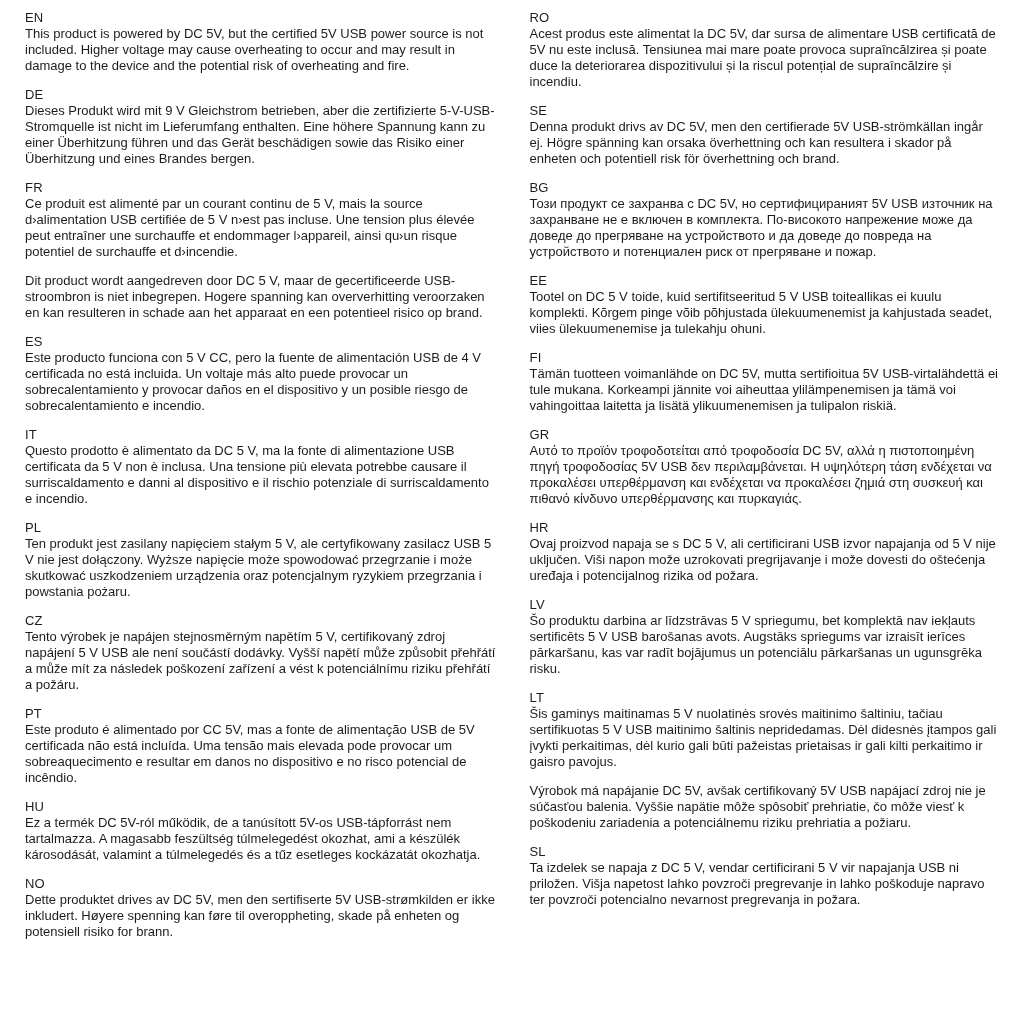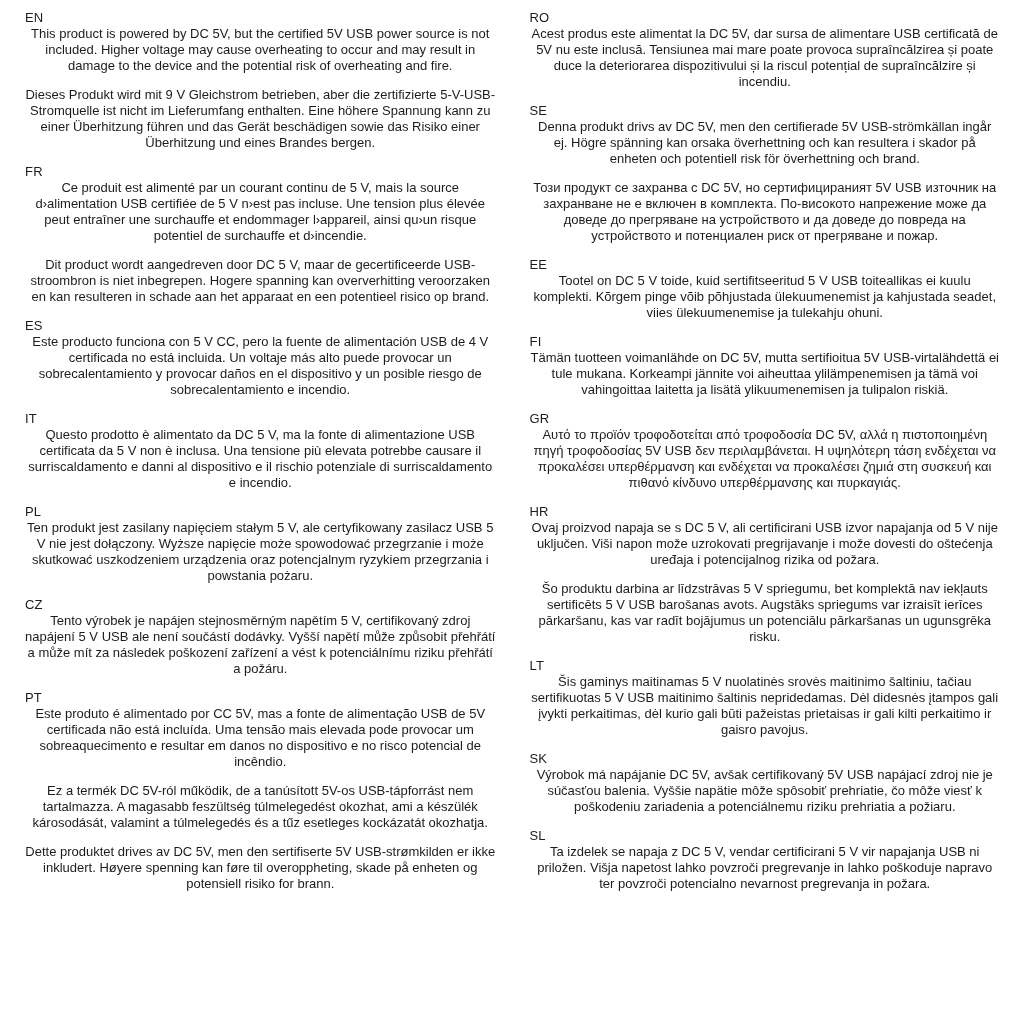--- a/index.html
+++ b/index.html
@@ -34,34 +34,34 @@
     font-size: 13px;
     line-height: 16px;
     font-weight: 400;
     letter-spacing: 0.2px;
   }
   .lang-text {
     margin: 0;
     font-size: 13px;
     line-height: 16px;
     font-weight: 400;
-    text-align: center;
   }
 </style>
 </head>
 <body>
 
 <div class="page">
   <div class="column">
   <section class="lang-section">
     <div class="lang-code">EN</div>
     <p class="lang-text">This product is powered by DC 5V, but the certified 5V USB power source is not included. Higher voltage may cause overheating to occur and may result in damage to the device and the potential risk of overheating and fire.</p>
   </section>
 
   <section class="lang-section">
+    <div class="lang-code">DE</div>
     <p class="lang-text">Dieses Produkt wird mit 9 V Gleichstrom betrieben, aber die zertifizierte 5-V-USB-Stromquelle ist nicht im Lieferumfang enthalten. Eine höhere Spannung kann zu einer Überhitzung führen und das Gerät beschädigen sowie das Risiko einer Überhitzung und eines Brandes bergen.</p>
   </section>
 
   <section class="lang-section">
     <div class="lang-code">FR</div>
     <p class="lang-text">Ce produit est alimenté par un courant continu de 5 V, mais la source d›alimentation USB certifiée de 5 V n›est pas incluse. Une tension plus élevée peut entraîner une surchauffe et endommager l›appareil, ainsi qu›un risque potentiel de surchauffe et d›incendie.</p>
   </section>
 
   <section class="lang-section">
     <p class="lang-text">Dit product wordt aangedreven door DC 5 V, maar de gecertificeerde USB-stroombron is niet inbegrepen. Hogere spanning kan oververhitting veroorzaken en kan resulteren in schade aan het apparaat en een potentieel risico op brand.</p>
@@ -87,39 +87,42 @@
     <p class="lang-text">Tento výrobek je napájen stejnosměrným napětím 5 V, certifikovaný zdroj napájení 5 V USB ale není součástí dodávky. Vyšší napětí může způsobit přehřátí a může mít za následek poškození zařízení a vést k potenciálnímu riziku přehřátí a požáru.</p>
   </section>
 
 
   <section class="lang-section">
     <div class="lang-code">PT</div>
     <p class="lang-text">Este produto é alimentado por CC 5V, mas a fonte de alimentação USB de 5V certificada não está incluída. Uma tensão mais elevada pode provocar um sobreaquecimento e resultar em danos no dispositivo e no risco potencial de incêndio.</p>
   </section>
 
   <section class="lang-section">
+    <div class="lang-code">HU</div>
     <p class="lang-text">Ez a termék DC 5V-ról működik, de a tanúsított 5V-os USB-tápforrást nem tartalmazza. A magasabb feszültség túlmelegedést okozhat, ami a készülék károsodását, valamint a túlmelegedés és a tűz esetleges kockázatát okozhatja.</p>
   </section>
 
   <section class="lang-section">
+    <div class="lang-code">NO</div>
     <p class="lang-text">Dette produktet drives av DC 5V, men den sertifiserte 5V USB-strømkilden er ikke inkludert. Høyere spenning kan føre til overoppheting, skade på enheten og potensiell risiko for brann.</p>
   </section>
 </div>
   <div class="column">
   <section class="lang-section">
     <div class="lang-code">RO</div>
     <p class="lang-text">Acest produs este alimentat la DC 5V, dar sursa de alimentare USB certificată de 5V nu este inclusă. Tensiunea mai mare poate provoca supraîncălzirea și poate duce la deteriorarea dispozitivului și la riscul potențial de supraîncălzire și incendiu.</p>
   </section>
 
   <section class="lang-section">
     <div class="lang-code">SE</div>
     <p class="lang-text">Denna produkt drivs av DC 5V, men den certifierade 5V USB-strömkällan ingår ej. Högre spänning kan orsaka överhettning och kan resultera i skador på enheten och potentiell risk för överhettning och brand.</p>
   </section>
 
   <section class="lang-section">
+    <div class="lang-code">BG</div>
     <p class="lang-text">Този продукт се захранва с DC 5V, но сертифицираният 5V USB източник на захранване не е включен в комплекта. По-високото напрежение може да доведе до прегряване на устройството и да доведе до повреда на устройството и потенциален риск от прегряване и пожар.</p>
   </section>
 
   <section class="lang-section">
     <div class="lang-code">EE</div>
     <p class="lang-text">Tootel on DC 5 V toide, kuid sertifitseeritud 5 V USB toiteallikas ei kuulu komplekti. Kõrgem pinge võib põhjustada ülekuumenemist ja kahjustada seadet, viies ülekuumenemise ja tulekahju ohuni.</p>
   </section>
 
   <section class="lang-section">
     <div class="lang-code">FI</div>
@@ -130,30 +133,30 @@
     <div class="lang-code">GR</div>
     <p class="lang-text">Αυτό το προϊόν τροφοδοτείται από τροφοδοσία DC 5V, αλλά η πιστοποιημένη πηγή τροφοδοσίας 5V USB δεν περιλαμβάνεται. Η υψηλότερη τάση ενδέχεται να προκαλέσει υπερθέρμανση και ενδέχεται να προκαλέσει ζημιά στη συσκευή και πιθανό κίνδυνο υπερθέρμανσης και πυρκαγιάς.</p>
   </section>
 
   <section class="lang-section">
     <div class="lang-code">HR</div>
     <p class="lang-text">Ovaj proizvod napaja se s DC 5 V, ali certificirani USB izvor napajanja od 5 V nije uključen. Viši napon može uzrokovati pregrijavanje i može dovesti do oštećenja uređaja i potencijalnog rizika od požara.</p>
   </section>
 
   <section class="lang-section">
+    <div class="lang-code">LV</div>
     <p class="lang-text">Šo produktu darbina ar līdzstrāvas 5 V spriegumu, bet komplektā nav iekļauts sertificēts 5 V USB barošanas avots. Augstāks spriegums var izraisīt ierīces pārkaršanu, kas var radīt bojājumus un potenciālu pārkaršanas un ugunsgrēka risku.</p>
   </section>
 
   <section class="lang-section">
     <div class="lang-code">LT</div>
     <p class="lang-text">Šis gaminys maitinamas 5 V nuolatinės srovės maitinimo šaltiniu, tačiau sertifikuotas 5 V USB maitinimo šaltinis nepridedamas. Dėl didesnės įtampos gali įvykti perkaitimas, dėl kurio gali būti pažeistas prietaisas ir gali kilti perkaitimo ir gaisro pavojus.</p>
   </section>
 
   <section class="lang-section">
-    <div class="lang-code">SK</div>
     <p class="lang-text">Výrobok má napájanie DC 5V, avšak certifikovaný 5V USB napájací zdroj nie je súčasťou balenia. Vyššie napätie môže spôsobiť prehriatie, čo môže viesť k poškodeniu zariadenia a potenciálnemu riziku prehriatia a požiaru.</p>
   </section>
 
   <section class="lang-section">
     <div class="lang-code">SL</div>
     <p class="lang-text">Ta izdelek se napaja z DC 5 V, vendar certificirani 5 V vir napajanja USB ni priložen. Višja napetost lahko povzroči pregrevanje in lahko poškoduje napravo ter povzroči potencialno nevarnost pregrevanja in požara.</p>
   </section>
 
 </div>
 </div>

